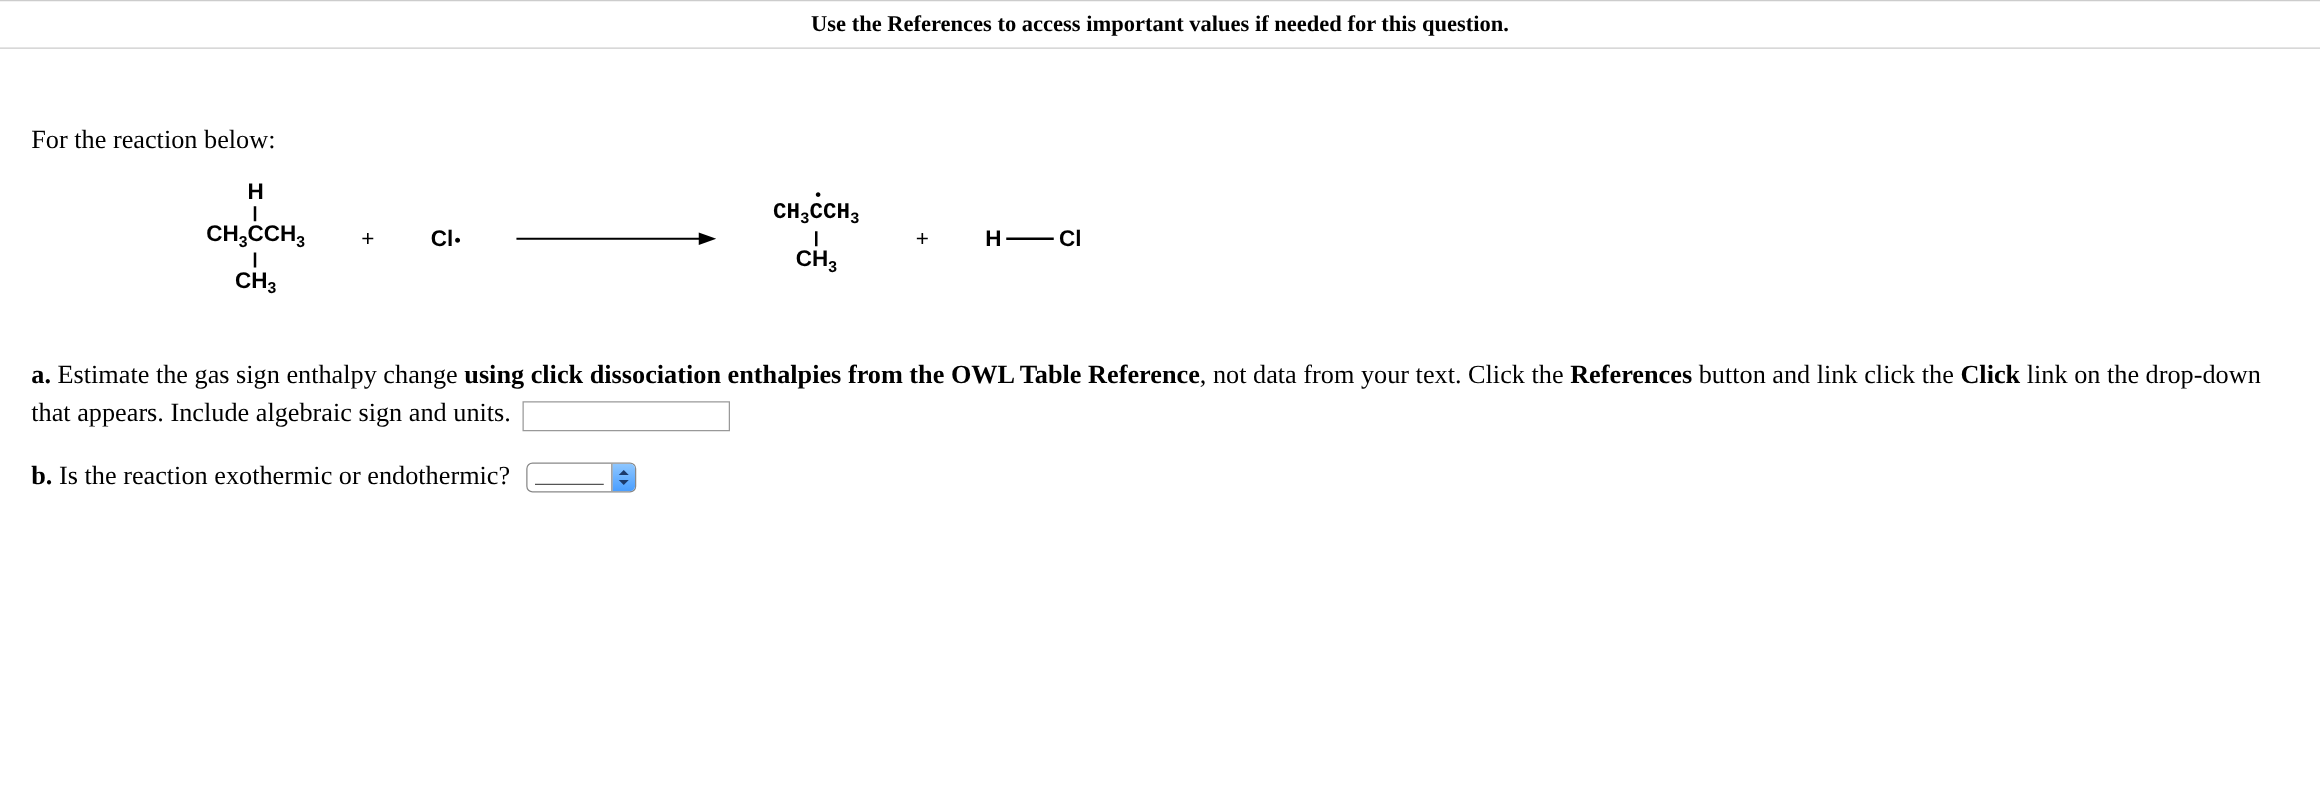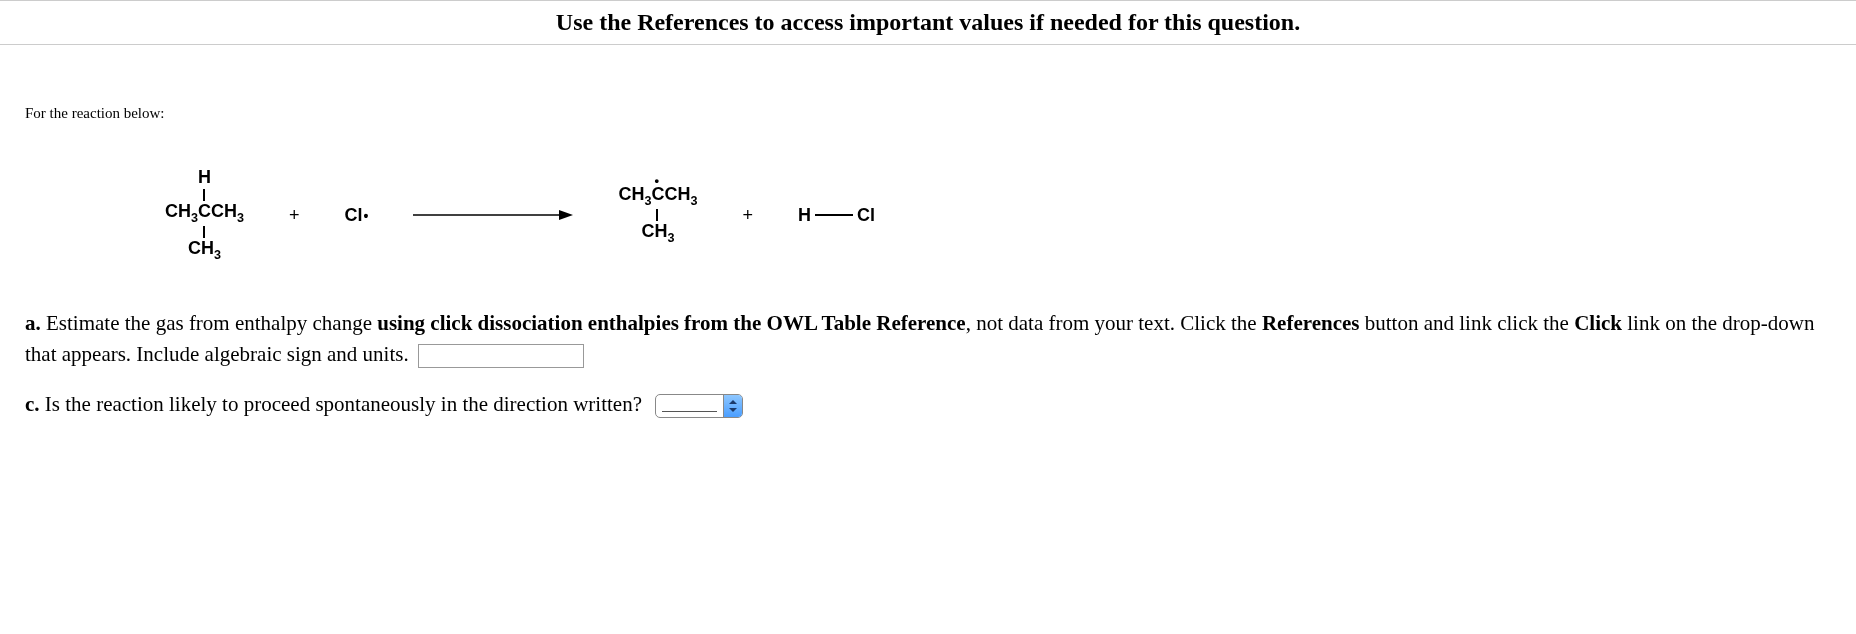--- a/index.html
+++ b/index.html
@@ -11,28 +11,28 @@
     background: #fff;
     width: 1856px;
   }
   .topbar {
     border-top: 1px solid #ccc;
     border-bottom: 1px solid #ccc;
     padding: 8px 0;
     text-align: center;
     font-family: "Times New Roman", Times, serif;
     font-weight: bold;
-    font-size: 24px;
+    font-size: 18px;
   }
   .content {
     padding: 60px 25px 20px 25px;
   }
   .intro {
-    font-size: 15px;
-    margin-bottom: 46px;
+    font-size: 21px;
+    margin-bottom: 20px;
     font-family: Liberation Serif, serif;
   }
   .reaction {
     margin-left: 140px;
     display: flex;
     align-items: center;
     gap: 45px;
     font-family: Arial, Helvetica, sans-serif;
     font-size: 18px;
     font-weight: bold;
@@ -164,46 +164,46 @@
     <span class="formula"><span>Cl</span><span class="radical-dot" style="top:0;">•</span></span>
 
     <span class="arrow-wrap">
       <svg width="160" height="16" viewBox="0 0 160 16">
         <line x1="0" y1="8" x2="150" y2="8" stroke="#000" stroke-width="1.5"></line>
         <polygon points="160,8 146,3 146,13" fill="#000"></polygon>
       </svg>
     </span>
 
     <div class="molecule">
-      <span class="formula" style="position:relative;"><span>CH</span><sub>3</sub><span style="position:relative;"><span>C</span><span style="position:absolute;left:3px;top:-10px;font-size:13px;">•</span></span><span>CH</span><sub>3</sub></span>
+      <span class="formula" style="position:relative;font-family:Liberation Mono, monospace;"><span>CH</span><sub>3</sub><span style="position:relative;"><span>C</span><span style="position:absolute;left:3px;top:-10px;font-size:13px;">•</span></span><span>CH</span><sub>3</sub></span>
       <span class="bond-v"></span>
       <span class="formula"><span>CH</span><sub>3</sub></span>
     </div>
 
     <span class="plus">+</span>
 
     <span class="hcl formula">
       <span>H</span>
       <span class="hbond"></span>
       <span>Cl</span>
     </span>
   </div>
 
   <div class="q">
-    <b class="letter">a.</b><span> Estimate the gas from enthalpy change </span><b>using click dissociation enthalpies from the OWL Table Reference</b><span>, not data from your text. Click the </span><b>References</b><span> button and link click the </span><b>Click</b><span> link on the drop-down that appears. Include algebraic sign and units.</span>
+    <b class="letter">a.</b><span> Estimate the gas sign enthalpy change </span><b>using click dissociation enthalpies from the OWL Table Reference</b><span>, not data from your text. Click the </span><b>References</b><span> button and link click the </span><b>Click</b><span> link on the drop-down that appears. Include algebraic sign and units.</span>
     <input type="text" class="text-input-a" value="" style="">
   </div>
 
-
   <div class="q">
-    <b class="letter">c.</b><span> Is the reaction likely to proceed spontaneously in the direction written?</span>
+    <b class="letter">b.</b><span> Is the reaction exothermic or endothermic?</span>
     <span class="select-wrap">
       <input type="text" value="" style="">
       <span class="select-btn">
         <svg width="10" height="12" viewBox="0 0 10 12">
           <polygon points="5,0 9,4 1,4" fill="#1b3a6b"></polygon>
           <polygon points="5,12 9,8 1,8" fill="#1b3a6b"></polygon>
         </svg>
       </span>
     </span>
   </div>
 
+
 </div>
 
 </body></html>

